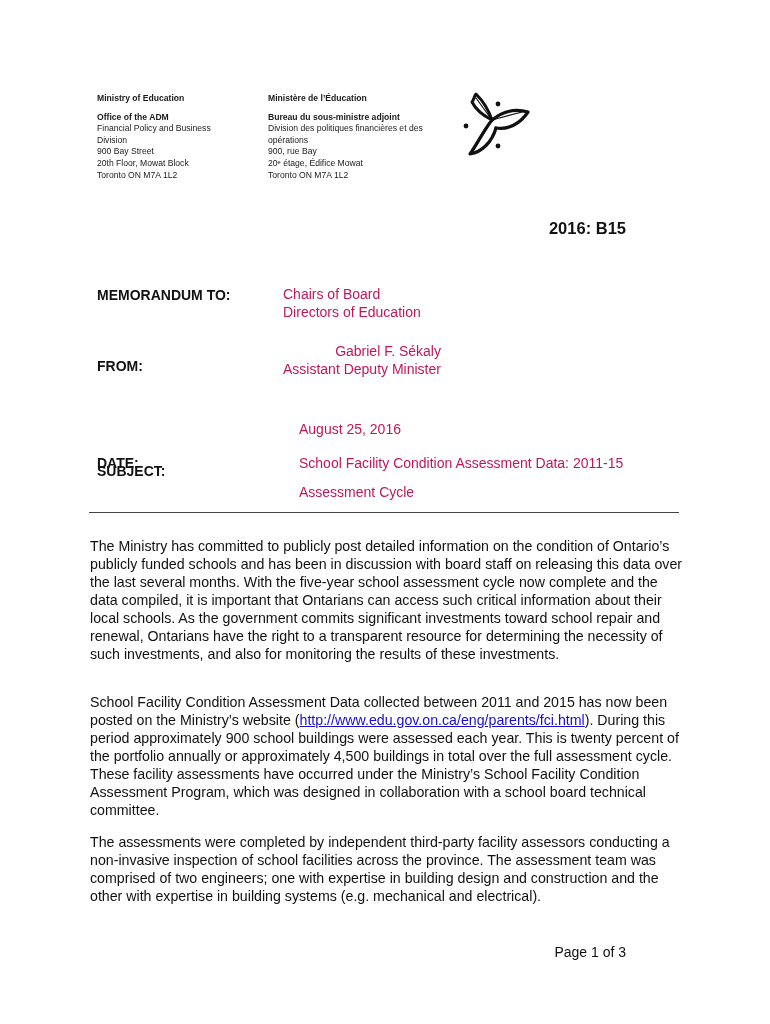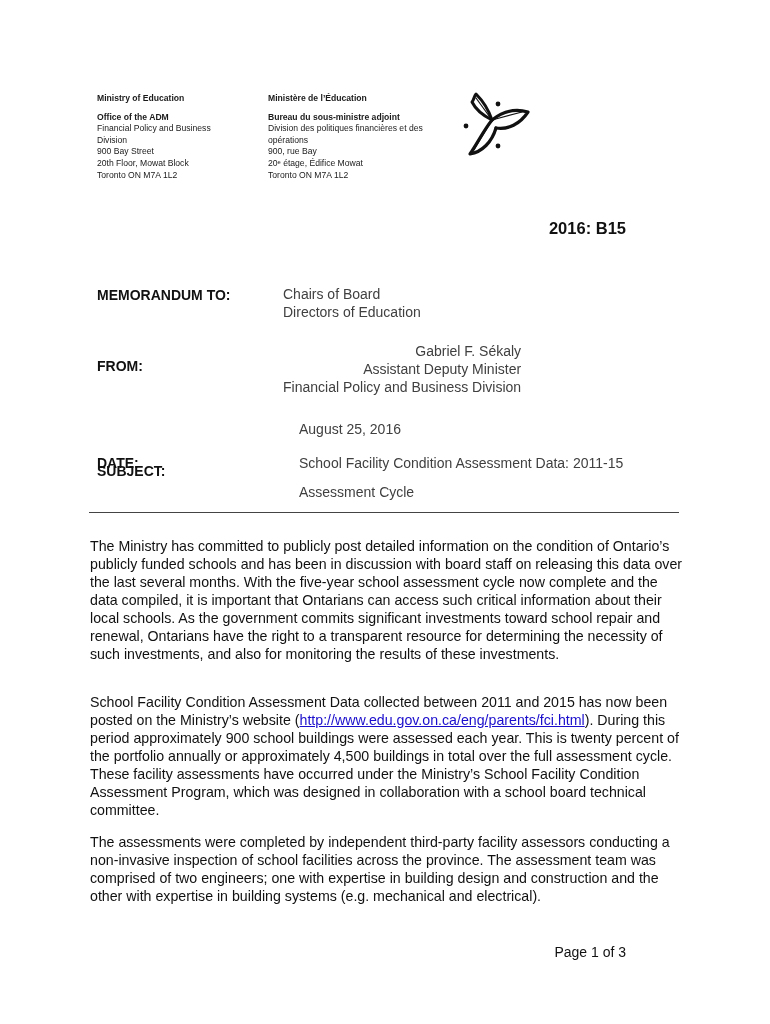--- a/index.html
+++ b/index.html
@@ -78,21 +78,21 @@
       left: 97px;
       font-size: 14px;
       font-weight: bold;
       color: #111;
     }
     .memo-value {
       position: absolute;
       left: 283px;
       font-size: 14px;
       line-height: 18px;
-      color: #404040;
+      color: #be185d;
     }
     .memo-value .line { display: block; }
     .memo-value.bold { font-weight: normal; margin-left: 16px; }
 
     .divider {
       position: absolute;
       left: 89px;
       top: 512px;
       width: 590px;
       height: 0;
@@ -173,21 +173,20 @@
   <div class="memo-label" style="top:287px;">MEMORANDUM TO:</div>
   <div class="memo-value" style="top:285px;">
     <span class="line">Chairs of Board</span>
     <span class="line">Directors of Education</span>
   </div>
 
   <div class="memo-label" style="top:358px;">FROM:</div>
   <div class="memo-value" style="top:342px;text-align:right;">
     <span class="line">Gabriel F. Sékaly</span>
     <span class="line">Assistant Deputy Minister</span>
-    <span class="line">Financial Policy and Business Division</span>
   </div>
 
   <div class="memo-label" style="top:423px;margin-top:32px;">DATE:</div>
   <div class="memo-value bold" style="top:420px;">August 25, 2016</div>
 
   <div class="memo-label" style="top:463px;">SUBJECT:</div>
   <div class="memo-value bold" style="top:449px; line-height:29px;">
     <span class="line">School Facility Condition Assessment Data: 2011-15</span>
     <span class="line">Assessment Cycle</span>
   </div>

